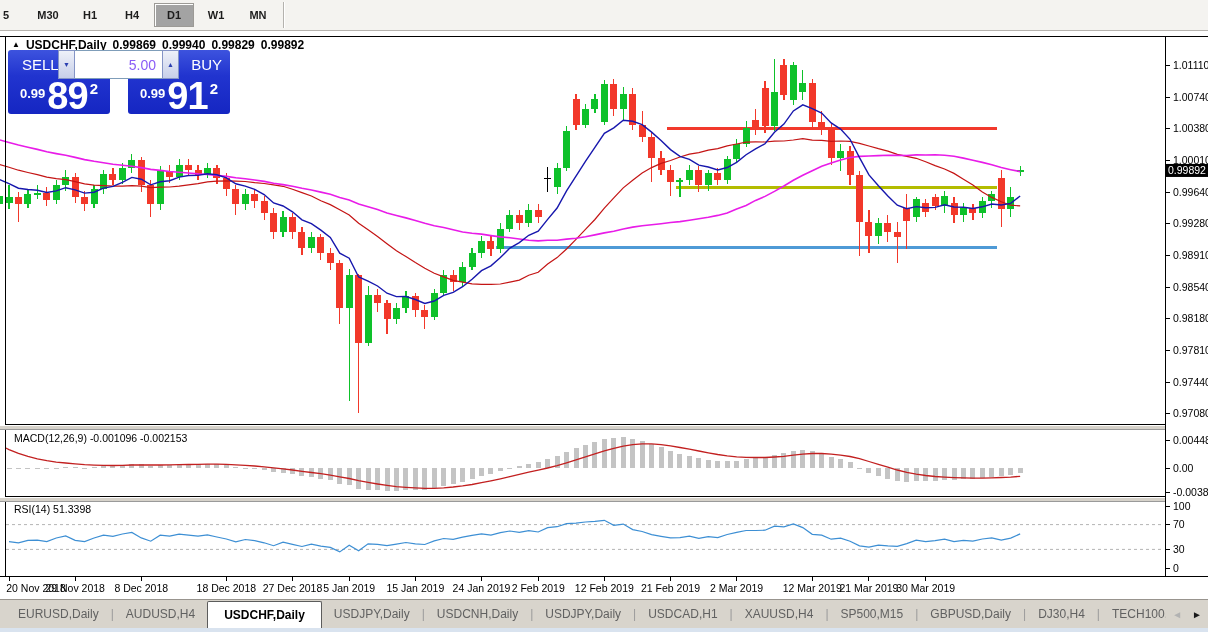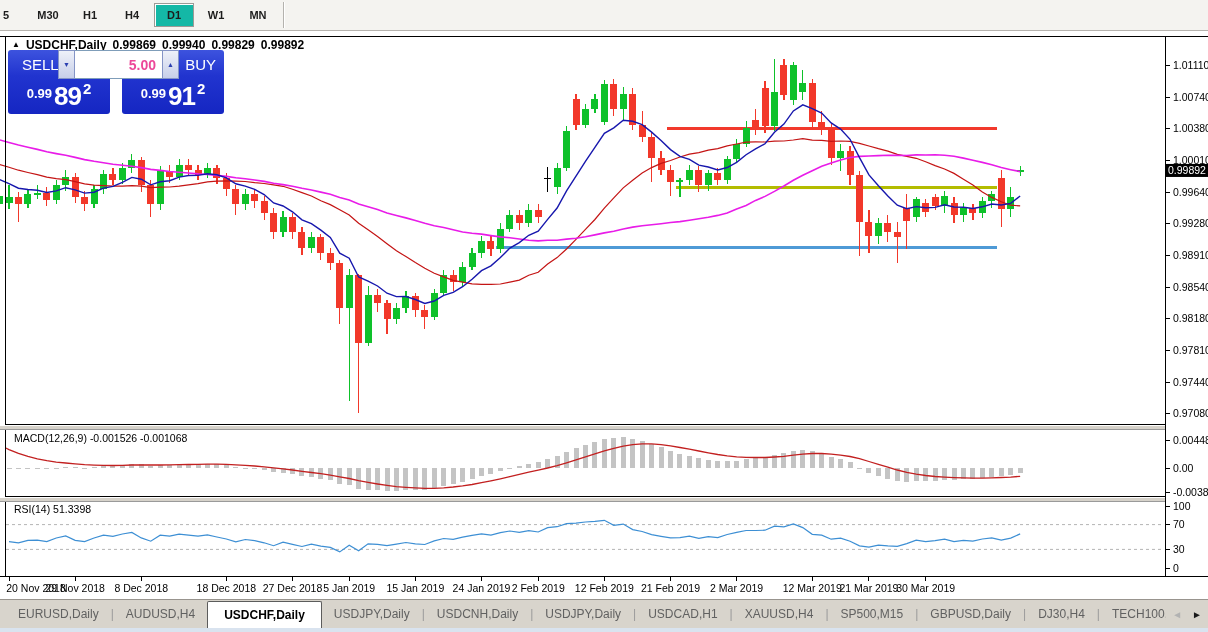--- a/index.html
+++ b/index.html
@@ -6,52 +6,52 @@
   body{width:1208px;height:632px;overflow:hidden;font-family:"Liberation Sans",sans-serif;}
   #app{position:relative;width:1208px;height:632px;background:#efeeea;}
 
   
   .toolbar{position:absolute;left:0;top:0;width:1208px;height:30px;background:#f4f3f0;
            border-bottom:1px solid #b6b3ae;display:flex;align-items:center;overflow:hidden;}
   .tfbtn{height:22px;min-width:24px;margin:0 1px;padding:0 7px;display:flex;align-items:center;
          justify-content:center;font-size:11px;font-weight:bold;color:#1c1c1c;background:transparent;
          border:1px solid transparent;cursor:default;}
   .tfbtn.cut{margin-left:-14px;}
-  .tfbtn.active{background:#14b8a6;border:1px solid #9c9a96;box-shadow:inset 1px 1px 0 #ffffff;}
+  .tfbtn.active{background:#a3a3a3;border:1px solid #9c9a96;box-shadow:inset 1px 1px 0 #ffffff;}
   .tb-sep{width:1px;height:26px;background:#b4b2ae;border-right:1px solid #fff;margin:0 4px;}
 
   
   #chart-svg{position:absolute;left:0;top:0;width:1208px;height:632px;}
   #chart-svg text{font-family:"Liberation Sans",sans-serif;font-size:10.5px;fill:#000;}
 
   
   .chart-header{position:absolute;left:12px;top:38px;display:flex;align-items:center;gap:6px;
                 font-size:12px;font-weight:bold;color:#000;white-space:nowrap;}
   .collapse-tri{font-size:8px;line-height:10px;}
 
   
   .trade-panel{position:absolute;left:8px;top:50px;width:207px;height:64px;}
   .tp-tile{position:absolute;top:0;height:64px;border-radius:3px;color:#fff;
            background:linear-gradient(180deg,#3d53de 0%,#2134cf 40%,#1526c2 100%);}
   .tp-tile.sell{left:0;width:102px;}
-  .tp-tile.buy{left:114px;width:102px;text-decoration:underline;}
+  .tp-tile.buy{left:120px;width:102px;text-decoration:underline;}
   .tp-label{position:absolute;top:6px;font-size:15px;color:#fff;}
   .tp-tile.sell .tp-label{left:14px;}
   .tp-tile.buy .tp-label{right:8px;}
   .tp-price{position:absolute;bottom:1px;width:100%;display:flex;justify-content:center;align-items:center;}
   .tp-frac{font-size:13px;font-weight:bold;margin:0 2px 6px 0;}
-  .tp-big{font-size:26px;font-weight:bold;line-height:34px;letter-spacing:-1px;}
+  .tp-big{font-size:38px;font-weight:bold;line-height:34px;letter-spacing:-1px;}
   .tp-sup{font-size:15px;font-weight:bold;margin:0 0 15px 2px;}
   .tp-spinner{position:absolute;left:50px;top:0;width:121px;height:29px;display:flex;}
   .spin-btn{width:17px;height:29px;box-sizing:border-box;border:1px solid #8494c6;
             background:linear-gradient(180deg,#eef1f9,#c7cfe9);display:flex;align-items:center;
             justify-content:center;font-size:7px;color:#2a3fb0;cursor:default;}
   .vol-box{flex:1;background:#fff;border-top:1px solid #7f9db9;border-bottom:1px solid #7f9db9;
            display:flex;align-items:center;justify-content:flex-end;padding-right:6px;
-           font-size:14px;font-weight:bold;color:#ec4899;}
+           font-size:14px;font-weight:normal;color:#8b5cf6;}
 
   
   .pane-label{position:absolute;font-size:10.5px;color:#000;white-space:nowrap;}
   #macd-label{left:14px;top:432px;}
   #rsi-label{left:14px;top:503px;}
 
   
   .tabbar{position:absolute;left:0;top:599px;width:1208px;height:29px;background:#d8d4cc;
           border-top:1px solid #98948e;box-sizing:border-box;display:flex;align-items:center;
           padding-left:6px;font-size:12px;color:#616161;overflow:hidden;}
@@ -561,22 +561,22 @@
       </div>
       <div class="vol-box">5.00</div>
       <div class="spin-btn">
         <span>▲</span>
       </div>
     </div>
   </div>
 
   <div class="pane-label" id="macd-label">
     <span>MACD(12,26,9)</span>
-    <span>-0.001526</span>
-    <span>-0.001068</span>
+    <span>-0.001096</span>
+    <span>-0.002153</span>
   </div>
   <div class="pane-label" id="rsi-label">
     <span>RSI(14)</span>
     <span>51.3398</span>
   </div>
 
   <div class="tabbar">
     <div class="tabs-wrap">
         <span class="tab">EURUSD,Daily</span>
         <span class="tabsep">|</span>

